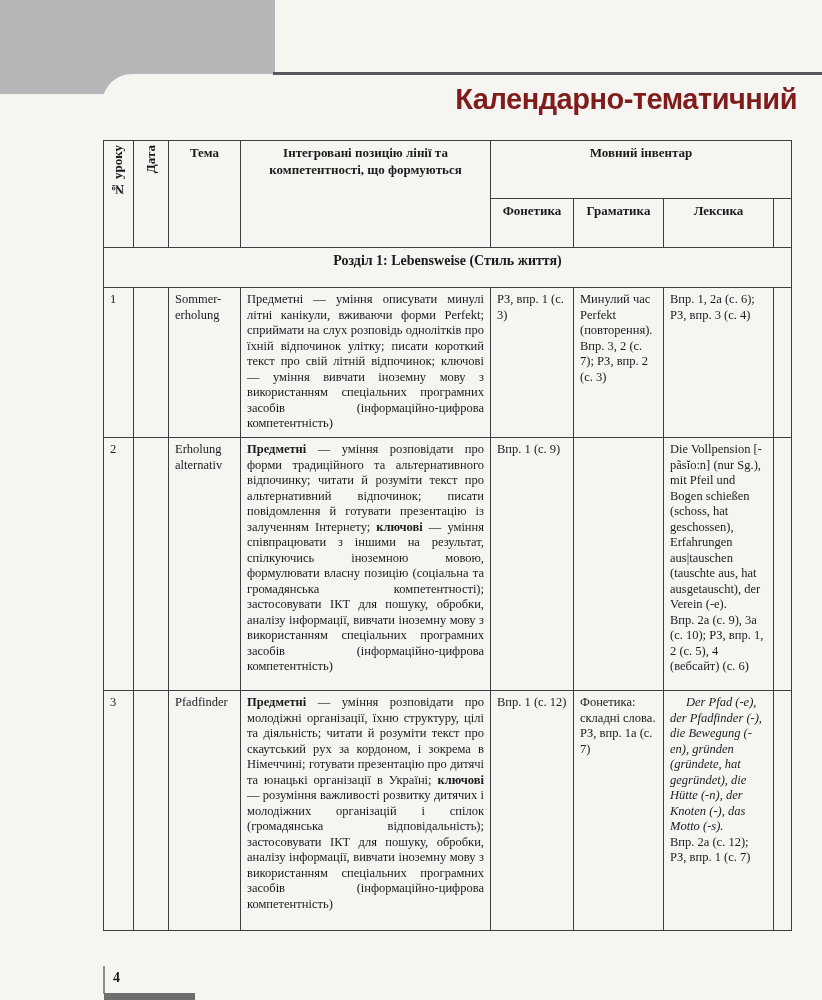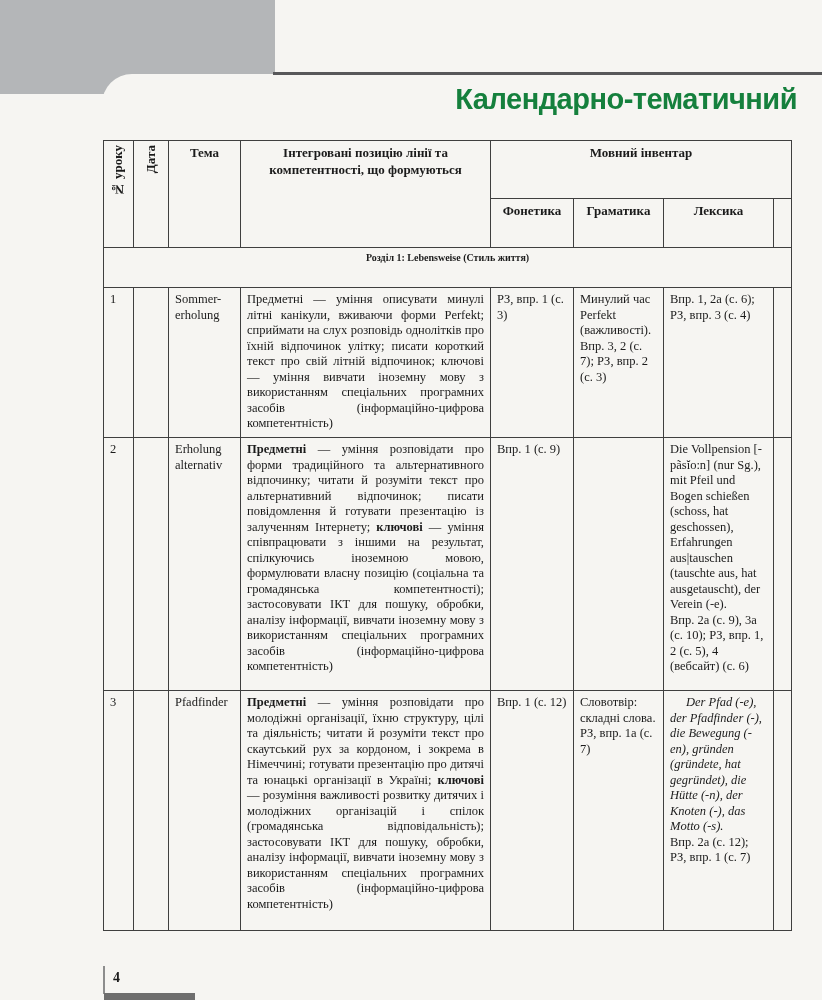--- a/index.html
+++ b/index.html
@@ -10,21 +10,21 @@
     color:#1b1b1b;
   }
   
   .deco-gray-top{position:absolute;left:0;top:0;width:275px;height:75px;background:#b4b6b8;}
   .deco-gray-side{position:absolute;left:0;top:0;width:142px;height:94px;background:#b4b6b8;}
   .deco-card{position:absolute;left:102px;top:74px;right:0;height:70px;background:#f6f5f2;border-top-left-radius:30px;}
   .deco-rule{position:absolute;left:273px;top:72px;width:549px;height:3px;background:#58585a;}
   .page-title{
     position:absolute;top:83px;right:25px;
     font-family:"Liberation Sans", sans-serif;font-weight:700;
-    font-size:29px;letter-spacing:-0.5px;color:#15803d;
+    font-size:29px;letter-spacing:-0.5px;color:#7f1d1d;
   }
   
   table.plan{
     position:absolute;left:103px;top:140px;
     border-collapse:collapse;table-layout:fixed;width:688px;
     font-size:12.5px;line-height:1.24;
   }
   table.plan td{
     border:1px solid #3f3f3f;vertical-align:top;padding:4px 6px;
     overflow:hidden;
@@ -33,21 +33,21 @@
   td.rot{padding:0;}
   .rot-inner{
     writing-mode:vertical-rl;transform:rotate(180deg);
     font-weight:bold;font-size:13px;white-space:nowrap;
     margin:0 auto;display:block;
   }
   tr.h1{height:58px;}
   tr.h2{height:49px;}
   tr.section-row{height:40px;}
   td.section-cell{
-    font-weight:bold;font-size:10px;vertical-align:middle;
+    font-weight:bold;font-size:14px;vertical-align:middle;
     text-align:center;padding-left:45%;
   }
   td.num-cell{padding:3px 4px;}
   td.body-text{text-align:justify;}
   td.small-col{font-size:12.5px;}
 </style>
 </head>
 <body>
 
 <div class="deco-gray-top"></div>
@@ -89,21 +89,21 @@
     <tr class="section-row">
       <td class="section-cell" colspan="8">Розділ 1: Lebensweise (Стиль життя)</td>
     </tr>
 
     <tr style="height:150px">
       <td class="num-cell">1</td>
       <td></td>
       <td>Sommer-erholung</td>
       <td class="body-text"><span>Предметні — уміння описувати минулі літні канікули, вживаючи форми Perfekt; сприймати на слух розповідь однолітків про їхній відпочинок улітку; писати короткий текст про свій літній відпочинок; ключові — уміння вивчати іноземну мову з використанням спеціальних програмних засобів (інформаційно-цифрова компетентність)</span></td>
       <td class="small-col">РЗ, впр. 1 (с. 3)</td>
-      <td class="small-col"><span>Минулий час Perfekt (важливості).</span><br><span>Впр. 3, 2 (с. 7); РЗ, впр. 2 (с. 3)</span></td>
+      <td class="small-col"><span>Минулий час Perfekt (повторення).</span><br><span>Впр. 3, 2 (с. 7); РЗ, впр. 2 (с. 3)</span></td>
       <td class="small-col"><span>Впр. 1, 2а (с. 6); РЗ, впр. 3 (с. 4)</span></td>
       <td></td>
     </tr>
 
     <tr style="height:253px">
       <td class="num-cell">2</td>
       <td></td>
       <td>Erholung alternativ</td>
       <td class="body-text"><span style="font-weight: bold;">Предметні</span><span> — уміння розповідати про форми традиційного та альтернативного відпочинку; читати й розуміти текст про альтернативний відпочинок; писати повідомлення й готувати презентацію із залученням Інтернету; </span><span style="font-weight: bold;">ключові</span><span> — уміння співпрацювати з іншими на результат, спілкуючись іноземною мовою, формулювати власну позицію (соціальна та громадянська компетентності); застосовувати ІКТ для пошуку, обробки, аналізу інформації, вивчати іноземну мову з використанням спеціальних програмних засобів (інформаційно-цифрова компетентність)</span></td>
       <td class="small-col">Впр. 1 (с. 9)</td>
@@ -111,21 +111,21 @@
       <td class="small-col"><span style="">Die Vollpension [-pãsĭo:n] (nur Sg.), mit Pfeil und Bogen schießen (schoss, hat geschossen), Erfahrungen aus|tauschen (tauschte aus, hat ausgetauscht), der Verein (-e).</span><br><span>Впр. 2а (с. 9), 3а (с. 10); РЗ, впр. 1, 2 (с. 5), 4 (вебсайт) (с. 6)</span></td>
       <td></td>
     </tr>
 
     <tr style="height:240px">
       <td class="num-cell">3</td>
       <td></td>
       <td>Pfadfinder</td>
       <td class="body-text"><span style="font-weight: bold;">Предметні</span><span> — уміння розповідати про молодіжні організації, їхню структуру, цілі та діяльність; читати й розуміти текст про скаутський рух за кордоном, і зокрема в Німеччині; готувати презентацію про дитячі та юнацькі організації в Україні; </span><span style="font-weight: bold;">ключові</span><span> — розуміння важливості розвитку дитячих і молодіжних організацій і спілок (громадянська відповідальність); застосовувати ІКТ для пошуку, обробки, аналізу інформації, вивчати іноземну мову з використанням спеціальних програмних засобів (інформаційно-цифрова компетентність)</span></td>
       <td class="small-col">Впр. 1 (с. 12)</td>
-      <td class="small-col"><span>Словотвір: складні слова.</span><br><span>РЗ, впр. 1а (с. 7)</span></td>
+      <td class="small-col"><span>Фонетика: складні слова.</span><br><span>РЗ, впр. 1а (с. 7)</span></td>
       <td class="small-col"><span style="font-style: italic; margin-left: 16px;">Der Pfad (-e), der Pfadfinder (-), die Bewegung (-en), gründen (gründete, hat gegründet), die Hütte (-n), der Knoten (-), das Motto (-s).</span><br><span>Впр. 2а (с. 12); РЗ, впр. 1 (с. 7)</span></td>
       <td></td>
     </tr>
   </tbody>
 </table>
 
 <div style="position:absolute;left:103px;top:966px;width:2px;height:28px;background:#8d8d8d;"></div>
 <div style="position:absolute;left:113px;top:970px;font-weight:bold;font-size:14px;">4</div>
 <div style="position:absolute;left:104px;top:993px;width:91px;height:7px;background:#6e6e6e;"></div>
 

